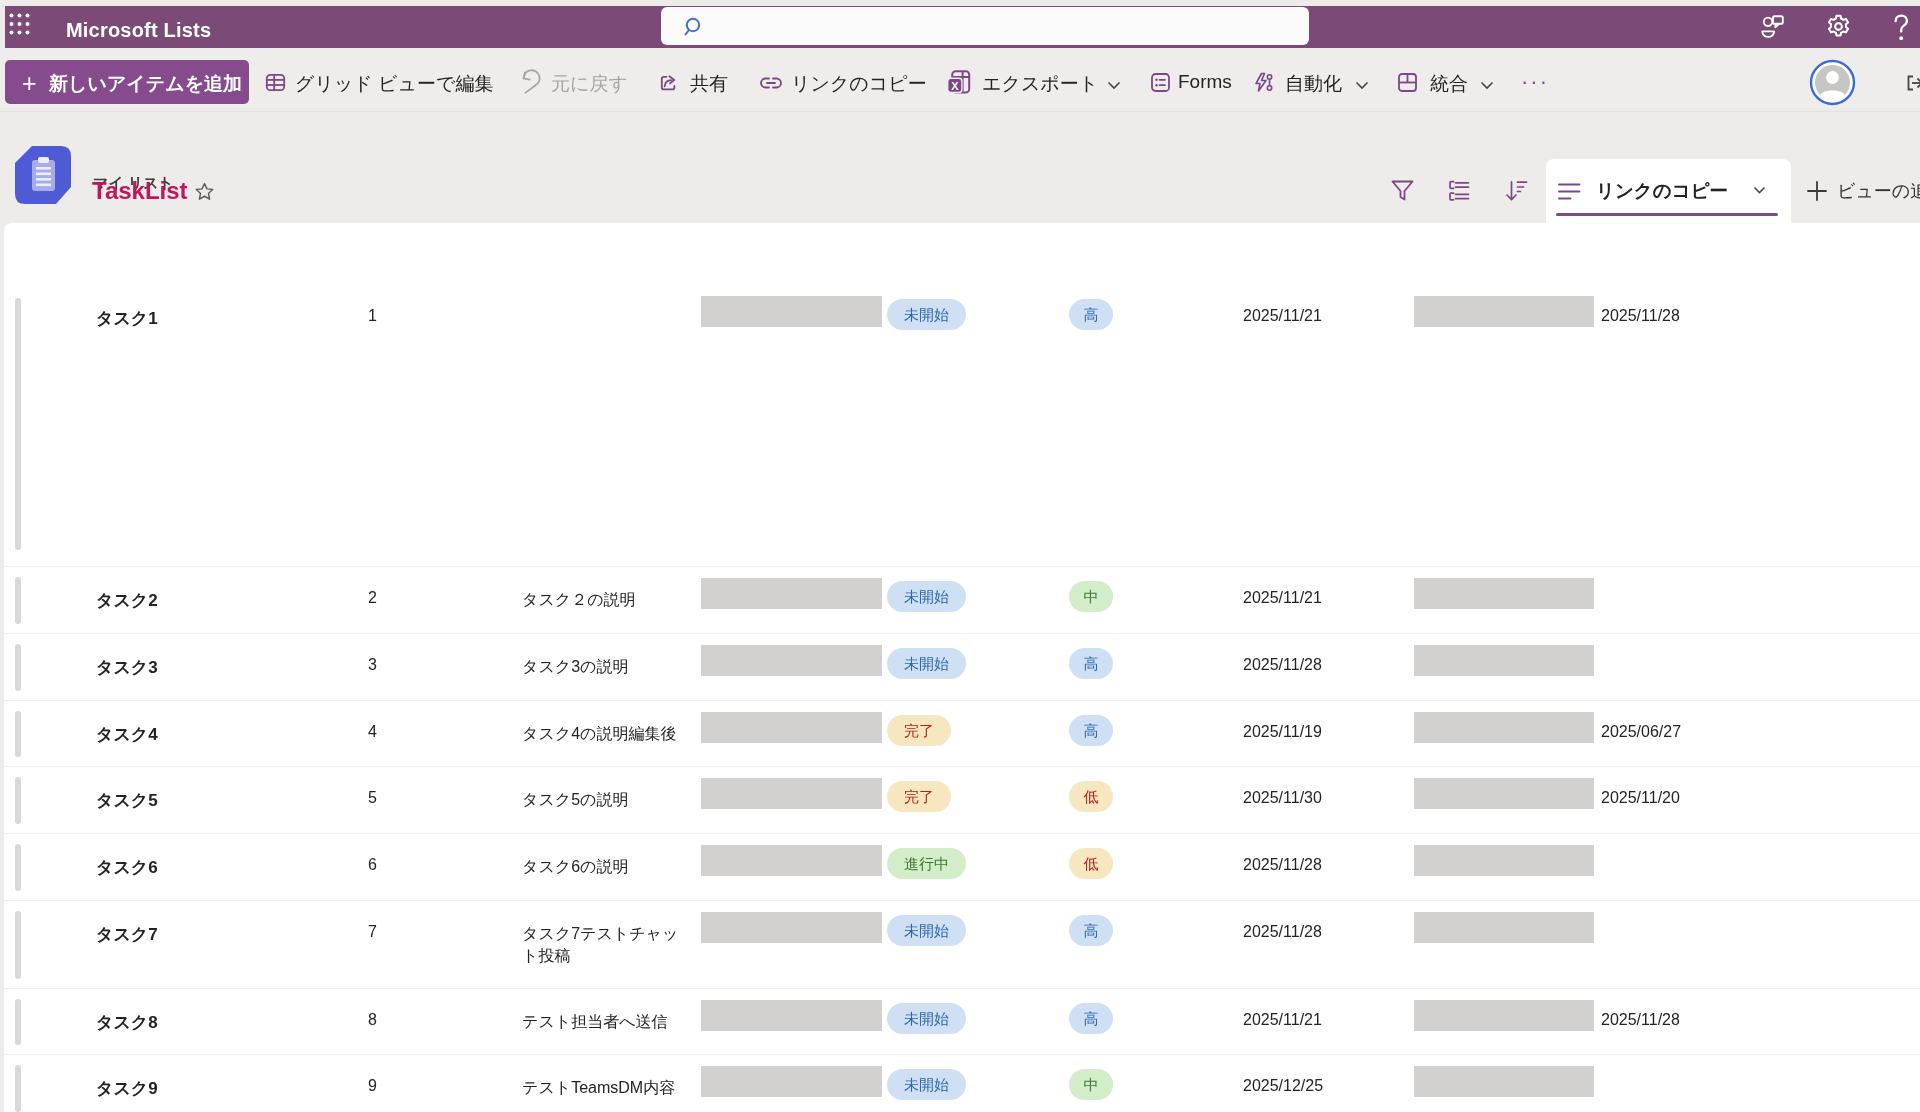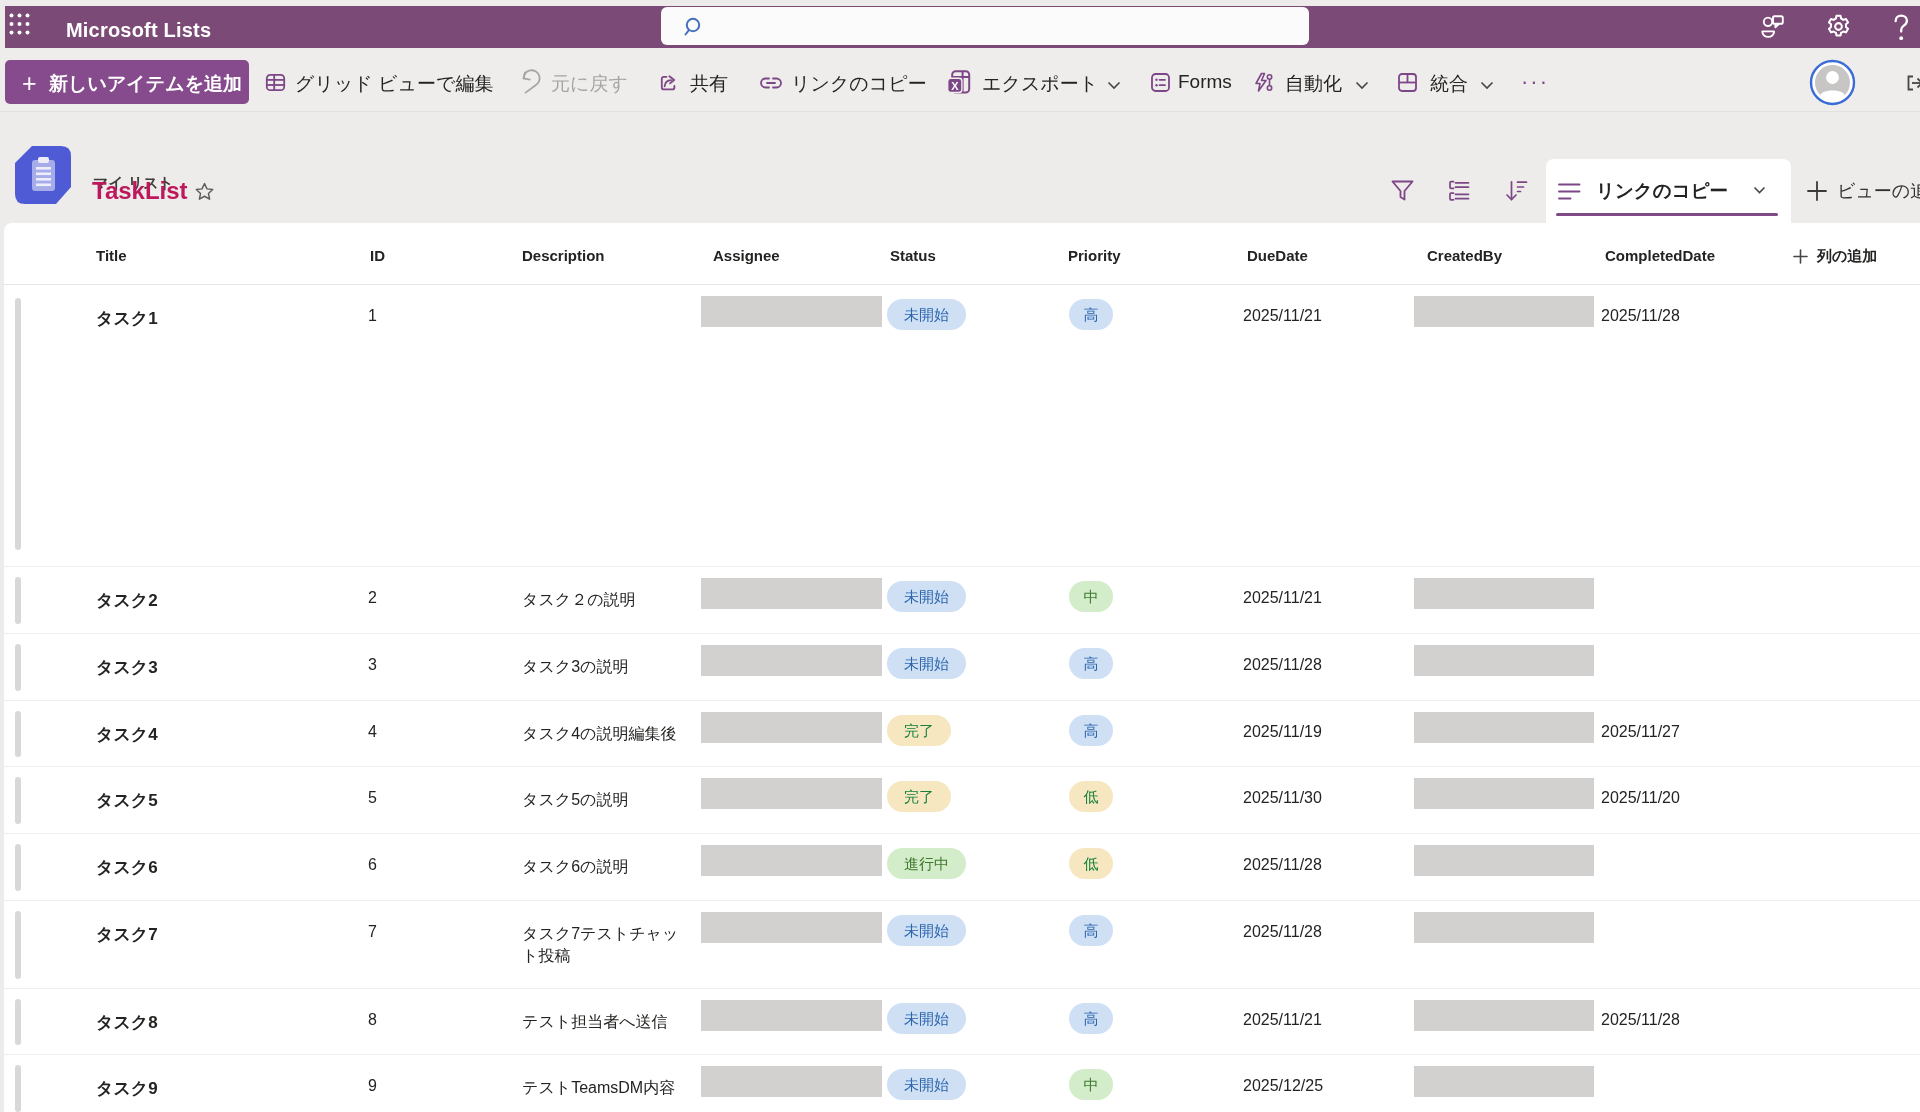--- a/index.html
+++ b/index.html
@@ -38,21 +38,21 @@
   .title { position:absolute; left:92px; top:22px; font-size:17px; font-weight:700; color:#242321; white-space:nowrap; }
   .idv { position:absolute; left:364px; top:22px; font-size:16px; color:#242321; }
   .desc { position:absolute; left:518px; top:22px; font-size:16px; line-height:22px; color:#242321; width:176px; }
   .redact { position:absolute; height:31px; background:#d2d1d0; }
   .red1 { left:697px; width:181px; top:11px; }
   .red2 { left:1410px; width:180px; top:11px; }
   .pill { position:absolute; top:14px; height:31px; border-radius:16px; font-size:15px; line-height:31px; text-align:center; white-space:nowrap; }
   .status { left:883px; padding:0 17px; }
   .prio { left:1065px; width:44px; }
   .sblue { background:#cfe0f4; color:#2b66ae; }
-  .syellow { background:#f7e7c0; color:#15803d; }
+  .syellow { background:#f7e7c0; color:#b91c1c; }
   .sgreen { background:#d3ecca; color:#3e7a2d; }
   .due { position:absolute; left:1239px; top:22px; font-size:16px; color:#242321; }
   .comp { position:absolute; left:1597px; top:22px; font-size:16px; color:#242321; }
 </style>
 </head>
 <body>
 
 <div id="topbar">
   <svg class="abs" style="left:0;top:0" width="48" height="48" viewBox="0 0 48 48">
     <g fill="#ffffff">
@@ -263,38 +263,20 @@
   <svg class="abs" style="left:1806px;top:68px" width="22" height="22" viewBox="0 0 22 22">
     <g stroke="#3b3a39" stroke-width="1.8" stroke-linecap="round">
         <line x1="11" y1="2" x2="11" y2="20"></line>
         <line x1="2" y1="11" x2="20" y2="11"></line>
       </g>
   </svg>
   <div class="addview">ビューの追加</div>
 </div>
 
 <div id="card">
-  <div id="thead">
-    <div class="hcell" style="left:92px">Title</div>
-    <div class="hcell" style="left:366px">ID</div>
-    <div class="hcell" style="left:518px">Description</div>
-    <div class="hcell" style="left:709px">Assignee</div>
-    <div class="hcell" style="left:886px">Status</div>
-    <div class="hcell" style="left:1064px">Priority</div>
-    <div class="hcell" style="left:1243px">DueDate</div>
-    <div class="hcell" style="left:1423px">CreatedBy</div>
-    <div class="hcell" style="left:1601px">CompletedDate</div>
-    <svg class="abs" style="left:1789px;top:26px" width="15" height="15" viewBox="0 0 15 15">
-      <g stroke="#484644" stroke-width="1.6" stroke-linecap="round">
-          <line x1="7.5" y1="1" x2="7.5" y2="14"></line>
-          <line x1="1" y1="7.5" x2="14" y2="7.5"></line>
-        </g>
-    </svg>
-    <div class="hcell" style="left:1813px">列の追加</div>
-  </div>
   <div class="row" style="top:62px;height:282px">
     <div class="handle" style="top:13px;height:252px"></div>
     <div class="title">タスク1</div>
     <div class="idv">1</div>
     <div class="redact red1"></div>
     <div class="pill status sblue">未開始</div>
     <div class="pill prio sblue">高</div>
     <div class="due">2025/11/21</div>
     <div class="redact red2"></div>
     <div class="comp">2025/11/28</div>
@@ -327,21 +309,21 @@
   <div class="row" style="top:478px;height:66px">
     <div class="handle" style="top:10px;height:46px"></div>
     <div class="title">タスク4</div>
     <div class="idv">4</div>
     <div class="desc">タスク4の説明編集後</div>
     <div class="redact red1"></div>
     <div class="pill status syellow">完了</div>
     <div class="pill prio sblue">高</div>
     <div class="due">2025/11/19</div>
     <div class="redact red2"></div>
-    <div class="comp">2025/11/27</div>
+    <div class="comp">2025/06/27</div>
   </div>
 
   <div class="row" style="top:544px;height:67px">
     <div class="handle" style="top:10px;height:47px"></div>
     <div class="title">タスク5</div>
     <div class="idv">5</div>
     <div class="desc">タスク5の説明</div>
     <div class="redact red1"></div>
     <div class="pill status syellow">完了</div>
     <div class="pill prio syellow">低</div>

